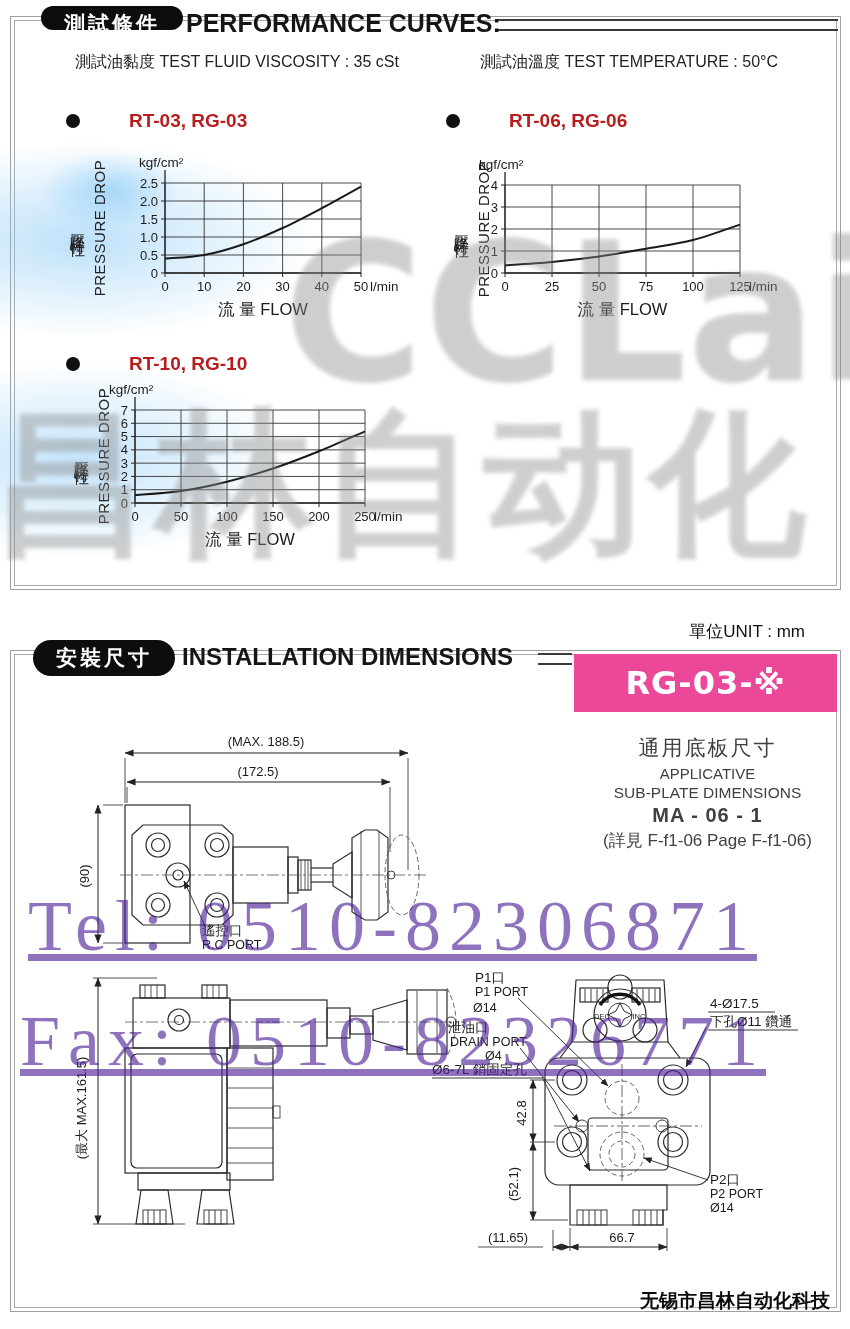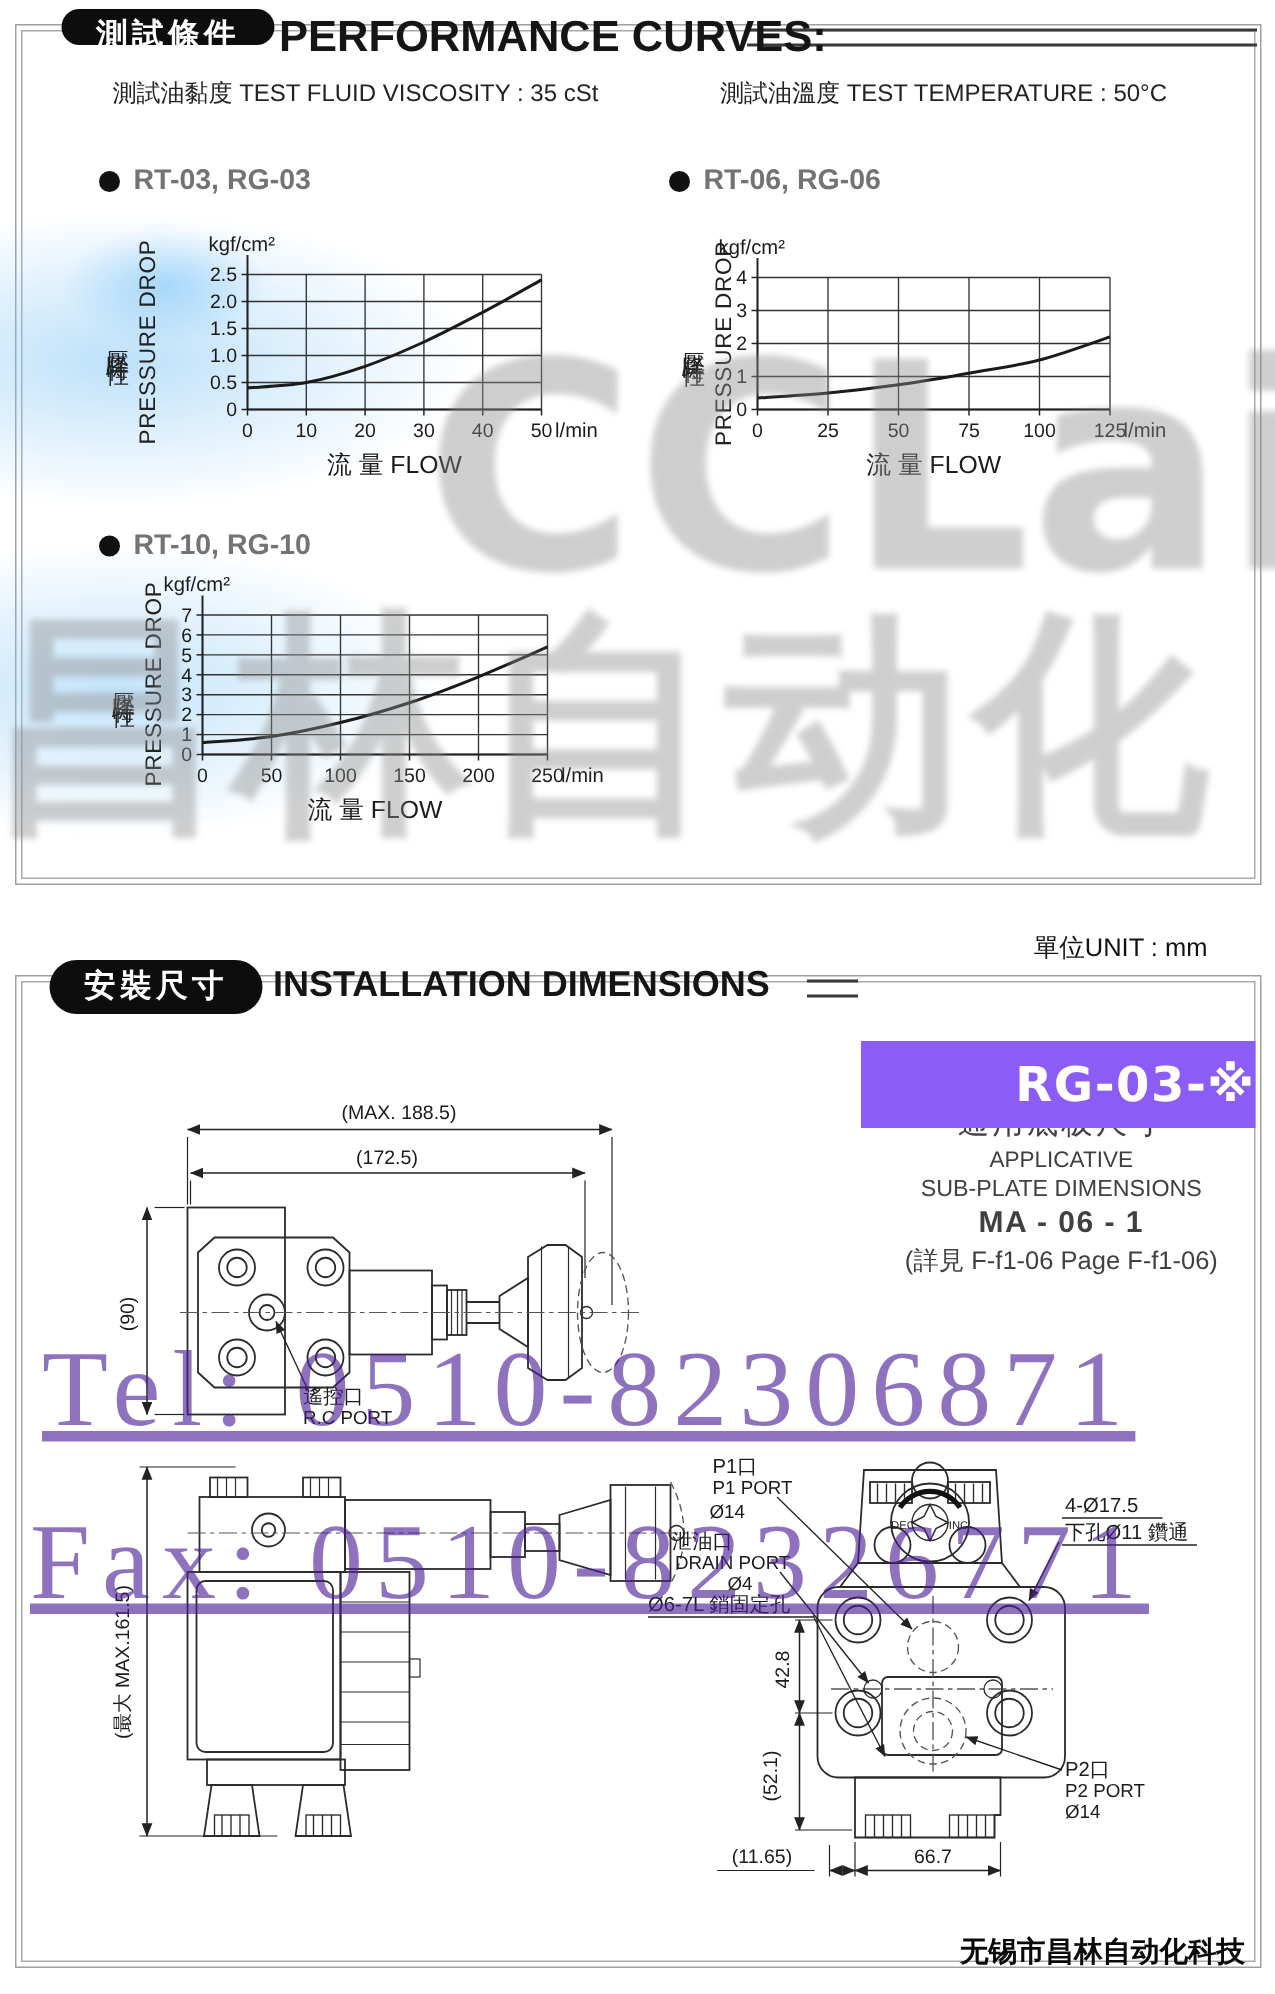--- a/index.html
+++ b/index.html
@@ -11,36 +11,36 @@
   
   .pill{position:absolute;background:#0d0d0d;color:#fff;border-radius:19px;
         font-weight:bold;font-size:21px;letter-spacing:3px;text-align:center;z-index:5;}
   .sec-title{position:absolute;font-weight:bold;color:#151515;z-index:5;white-space:nowrap;}
   .dline{position:absolute;height:8px;border-top:2px solid #3a3a3a;border-bottom:2px solid #3a3a3a;z-index:4;}
   
   .cond{position:absolute;font-size:16px;color:#222;white-space:nowrap;}
   
   .chart-title{position:absolute;display:flex;align-items:center;gap:9px;z-index:3;}
   .chart-title .bullet{width:14px;height:14px;border-radius:50%;background:#111;}
-  .chart-title .lbl{font-weight:bold;font-size:19px;color:#737373;}
+  .chart-title .lbl{font-weight:bold;font-size:19px;color:#b91c1c;margin-left:40px;}
   .plot{position:absolute;z-index:2;overflow:visible;}
   .v-en{position:absolute;white-space:nowrap;font-size:15px;letter-spacing:0.5px;color:#222;
         transform:translate(-50%,-50%) rotate(-90deg);z-index:3;}
   .v-cjk{position:absolute;writing-mode:vertical-rl;text-orientation:upright;font-size:15px;
         letter-spacing:3px;color:#222;transform:translate(-50%,-50%);z-index:3;}
   
   .wm-blue-patch{position:absolute;z-index:1;pointer-events:none;}
   .wm-gray{position:absolute;font-weight:bold;color:#8d8d8d;opacity:.42;filter:blur(2px);
            z-index:6;pointer-events:none;white-space:nowrap;font-family:"DejaVu Sans",sans-serif;}
   .wm-blue{position:absolute;font-family:"Liberation Serif","DejaVu Serif",serif;
            color:#4c1d95;opacity:.62;z-index:7;pointer-events:none;white-space:nowrap;text-decoration:underline;}
   
   .unit-note{position:absolute;font-size:17px;color:#111;}
-  .banner{position:absolute;background:#8b5cf6;color:#ffffff;font-weight:bold;font-size:32px;
-          letter-spacing:1px;text-align:right;z-index:4;font-family:"DejaVu Sans",sans-serif;margin-top:40px;}
+  .banner{position:absolute;background:#ec4899;color:#ffffff;font-weight:bold;font-size:32px;
+          letter-spacing:1px;text-align:center;z-index:4;font-family:"DejaVu Sans",sans-serif;}
   .subplate{position:absolute;text-align:center;color:#404040;z-index:3;}
   .subplate .l1{font-size:21px;letter-spacing:2px;}
   .subplate .l2{font-size:15px;margin-top:3px;}
   .subplate .l3{font-size:15.5px;margin-top:2px;}
   .subplate .l4{font-size:20px;font-weight:bold;margin-top:2px;letter-spacing:1px;}
   .subplate .l5{font-size:17px;margin-top:2px;}
   .drawing{position:absolute;z-index:2;overflow:visible;}
   .footer{position:absolute;font-weight:bold;font-size:19px;color:#0a0a0a;z-index:5;}
   
   text{font-family:"Liberation Sans","DejaVu Sans",sans-serif;fill:#1b1b1b;}
@@ -56,21 +56,21 @@
   <div class="wm-blue-patch" style="left:-20px;top:140px;width:340px;height:200px;
               background:radial-gradient(ellipse at 30% 50%, rgba(135,200,245,.55), rgba(135,200,245,0) 70%);"></div>
   <div class="wm-blue-patch" style="left:-20px;top:360px;width:320px;height:200px;
               background:radial-gradient(ellipse at 30% 50%, rgba(135,200,245,.5), rgba(135,200,245,0) 70%);"></div>
   <div class="wm-blue-patch" style="left:40px;top:150px;width:140px;height:80px;
               background:radial-gradient(ellipse, rgba(110,190,245,.5), rgba(110,190,245,0) 70%);"></div>
 
   <div class="frame" style="left:10px;top:16px;width:831px;height:574px;"></div>
 
   <div class="pill" style="left:41px;top:6px;width:142px;height:24px;line-height:36px;"><span>測試條件</span></div>
-  <div class="sec-title" style="left:186px;top:9px;font-size:29px;">PERFORMANCE CURVES:</div>
+  <div class="sec-title" style="left:186px;top:9px;font-size:25px;">PERFORMANCE CURVES:</div>
   <div class="dline" style="left:498px;top:19px;width:340px;"></div>
 
   <div class="cond" style="left:75px;top:52px;">測試油黏度  TEST FLUID VISCOSITY : 35 cSt</div>
   <div class="cond" style="left:480px;top:52px;">測試油溫度  TEST TEMPERATURE : 50°C</div>
 
   <div class="chart-title" style="left:66px;top:110px;">
     <span class="bullet"></span>
     <span class="lbl">RT-03, RG-03</span>
   </div>
   <div class="chart-title" style="left:446px;top:110px;">

